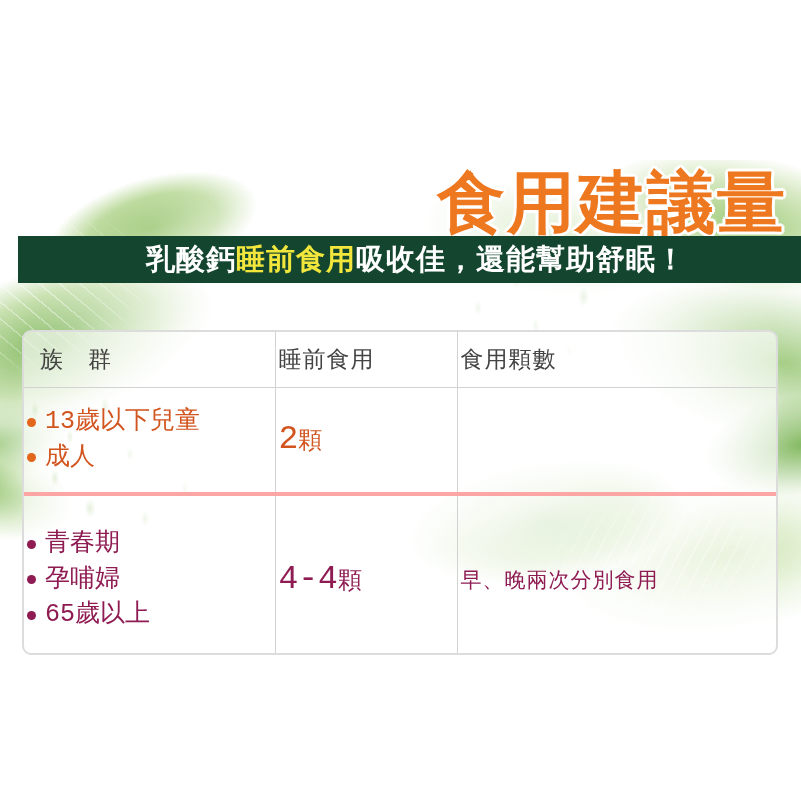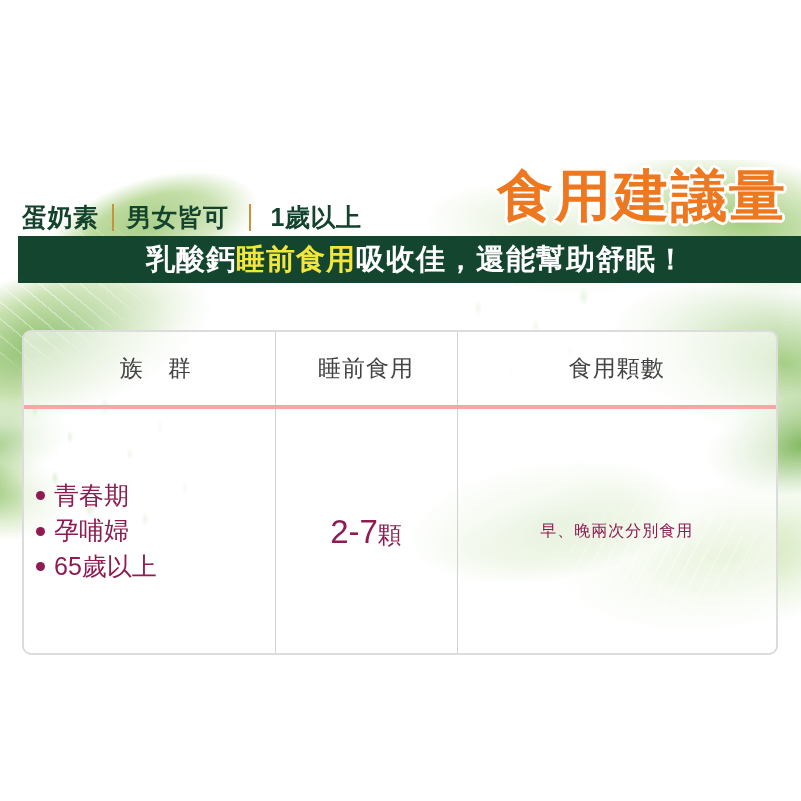--- a/index.html
+++ b/index.html
@@ -136,21 +136,21 @@
     width:2px;height:27px;
     background:#C8923C;
     margin:0 13px;
     flex:none;
   }
   .tag-sep.wide{margin:0 20px;}
   #main-title{
     position:absolute;right:14px;top:168px;
     color:#EE7820;
     font-weight:bold;
-    font-size:56px;
+    font-size:68px;
     letter-spacing:2px;
     line-height:1;
     white-space:nowrap;
     text-shadow:
       -2px -2px 0 #fff, 2px -2px 0 #fff, -2px 2px 0 #fff, 2px 2px 0 #fff,
       -3px 0 0 #fff, 3px 0 0 #fff, 0 -3px 0 #fff, 0 3px 0 #fff;
   }
 
   
   #banner{
@@ -183,23 +183,24 @@
     width:100%;height:100%;
     border-collapse:collapse;
     table-layout:fixed;
   }
   #tbl col.c1{width:251px;}
   #tbl col.c2{width:182px;}
   #tbl col.c3{width:319px;}
 
   #tbl th,#tbl td{
     border:0;
-    padding:12px;
+    padding:3px;
     vertical-align:middle;
-    text-align:center;
+    text-align:left;
+    font-family:Liberation Mono, monospace;
   }
   #tbl th{
     height:49px;
     border-bottom:1px solid #D2D2D2;
     font-weight:normal;
     color:#434343;
     font-size:23px;
     letter-spacing:1px;
   }
   #tbl th.col-div,#tbl td.col-div{border-left:1px solid #D2D2D2;}
@@ -222,21 +223,21 @@
     width:9px;height:9px;border-radius:50%;
     margin-right:9px;flex:none;
   }
   .qty{
     font-size:24px;
     line-height:1;
     white-space:nowrap;
   }
   .qty .num{font-size:33px;}
   .note{
-    font-size:16px;
+    font-size:21px;
     letter-spacing:1px;
     white-space:nowrap;
   }
 
   .c-orange{color:#D2541E;}
   .c-orange .dot{background:#E2661C;}
   .c-wine{color:#8E1B52;}
   .c-wine .dot{background:#8E1B52;}
 
   .r1h{height:106px;}
@@ -252,29 +253,20 @@
   <div class="leaf" id="leaf-tr"></div>
   <div class="leaf" id="leaf-tr-speck"></div>
   <div class="leaf" id="leaf-br"></div>
   <div class="leaf" id="leaf-br-veins"></div>
   <div class="leaf" id="leaf-bl"></div>
   <div class="leaf" id="leaf-bl-speck"></div>
   <div id="wash"></div>
   <div id="top-white"></div>
   <div id="bot-white"></div>
 
-  <div id="header-row">
-    <div id="tagline">
-      <span class="tag-item">蛋奶素</span>
-      <span class="tag-sep"></span>
-      <span class="tag-item">男女皆可</span>
-      <span class="tag-sep wide"></span>
-      <span class="tag-item">1歲以上</span>
-    </div>
-  </div>
   <div id="main-title">食用建議量</div>
 
   <div id="banner">
     <div id="banner-text"><span>乳酸鈣</span><span class="hl">睡前食用</span><span>吸收佳，還能幫助舒眠！</span></div>
   </div>
 
   <div id="table">
     <table id="tbl">
       <colgroup>
           <col class="c1">
@@ -282,37 +274,55 @@
           <col class="c3">
         </colgroup>
       <thead>
         <tr>
           <th id="th-group">族　群</th>
           <th class="col-div">睡前食用</th>
           <th class="col-div">食用顆數</th>
         </tr>
       </thead>
       <tbody>
+        <tr class="r1h">
+          <td class="cell-list">
+            <div class="bullet-line c-orange">
+              <span class="dot"></span>
+              <span>13歲以下兒童</span>
+            </div>
+            <div class="bullet-line c-orange">
+              <span class="dot"></span>
+              <span>成人</span>
+            </div>
+          </td>
+          <td class="col-div">
+            <span class="qty c-orange"><span class="num">2</span><span>顆</span></span>
+          </td>
+          <td class="col-div">
+            <span class="note c-orange"></span>
+          </td>
+        </tr>
         <tr class="row2 r2h">
           <td class="cell-list">
             <div class="bullet-line c-wine">
               <span class="dot"></span>
               <span>青春期</span>
             </div>
             <div class="bullet-line c-wine">
               <span class="dot"></span>
               <span>孕哺婦</span>
             </div>
             <div class="bullet-line c-wine">
               <span class="dot"></span>
               <span>65歲以上</span>
             </div>
           </td>
           <td class="col-div">
-            <span class="qty c-wine"><span class="num">2-7</span><span>顆</span></span>
+            <span class="qty c-wine"><span class="num">4-4</span><span>顆</span></span>
           </td>
           <td class="col-div">
             <span class="note c-wine">早、晚兩次分別食用</span>
           </td>
         </tr>
       </tbody>
     </table>
   </div>
 
 </div>

